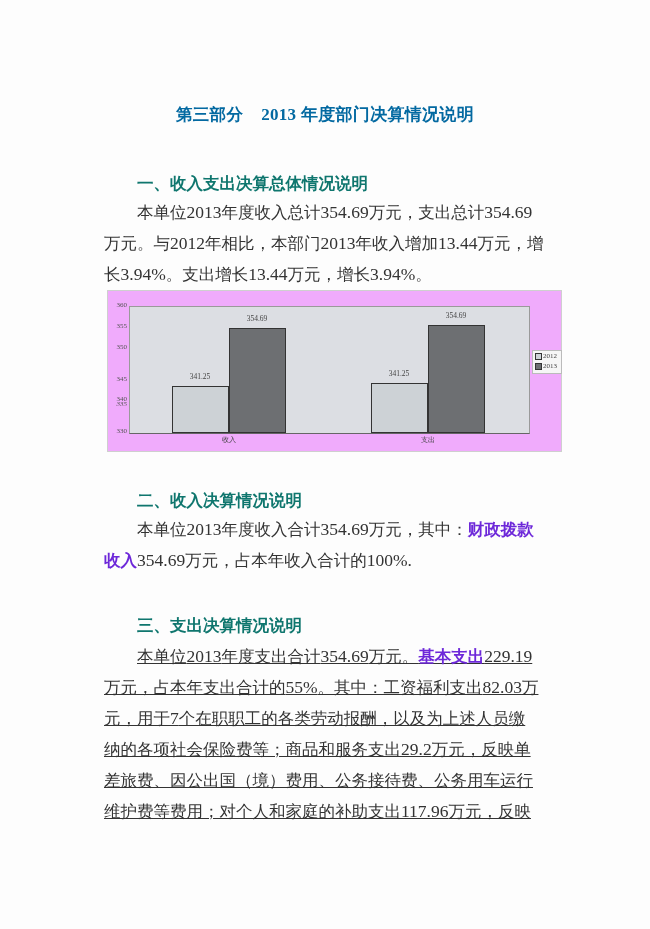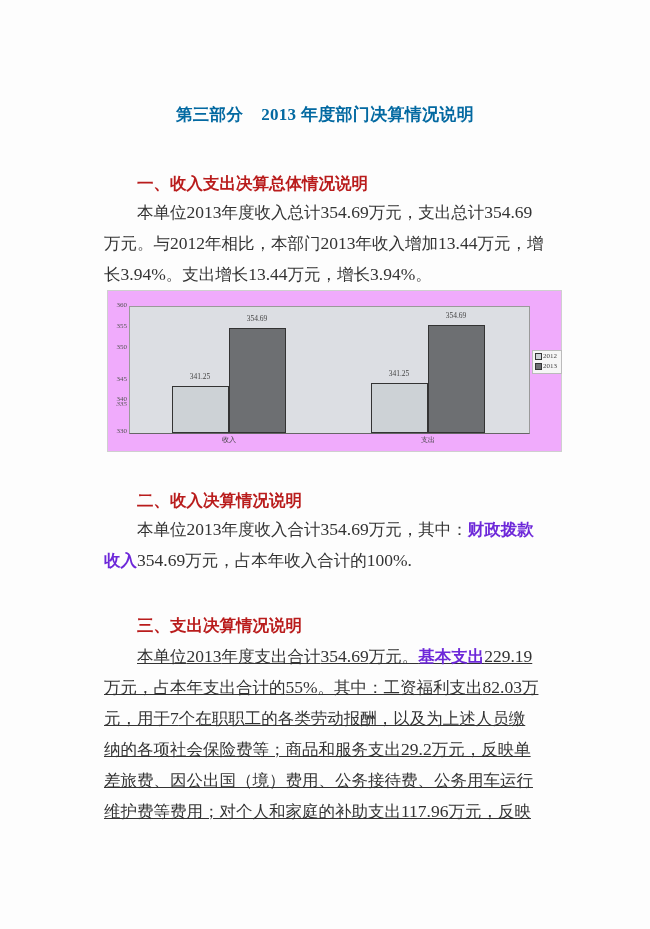--- a/index.html
+++ b/index.html
@@ -6,21 +6,21 @@
     body {
       width: 650px; height: 929px; background: #fdfdfd; position: relative; overflow: hidden;
       font-family: "DejaVu Sans", "Liberation Sans", sans-serif; color: #2a2a2a;
     }
     .title {
       position: absolute; left: 0; width: 650px; top: 103px; text-align: center;
       font-size: 16.5px; font-weight: bold; letter-spacing: 0.3px; color: #0369a1;
     }
     .title .yr { font-family: "Liberation Serif", serif; font-size: 17px; margin-left: 18px; }
     .heading {
-      position: absolute; left: 137px; font-size: 16.5px; font-weight: bold; color: #b91c1c;
+      position: absolute; left: 137px; font-size: 16.5px; font-weight: bold; color: #0f766e;
     }
     .para {
       position: absolute; left: 104px; width: 470px; font-size: 16.5px; line-height: 31px; color: #333;
       text-align: justify;
     }
     .para .ind { display: inline-block; width: 33px; }
     .para .num { font-family: "Liberation Serif", serif; font-size: 17.5px; }
     .para b { color: #6d28d9; }
     .line { display: block; white-space: nowrap; }
 

